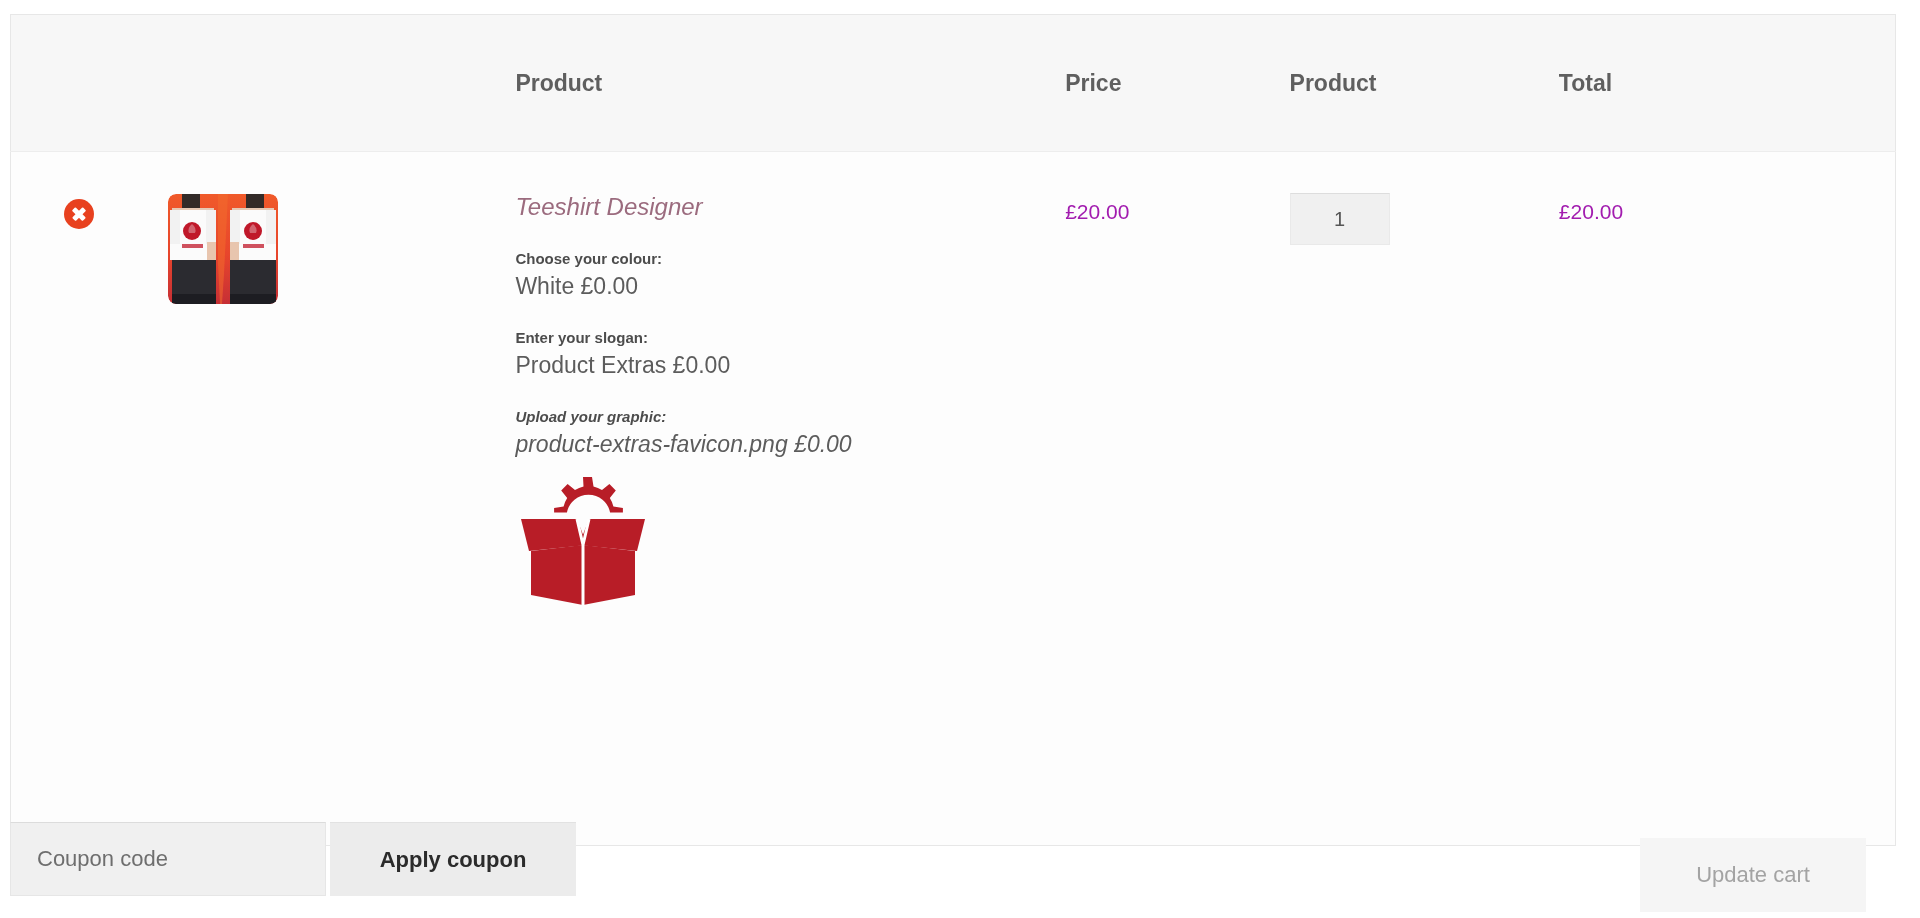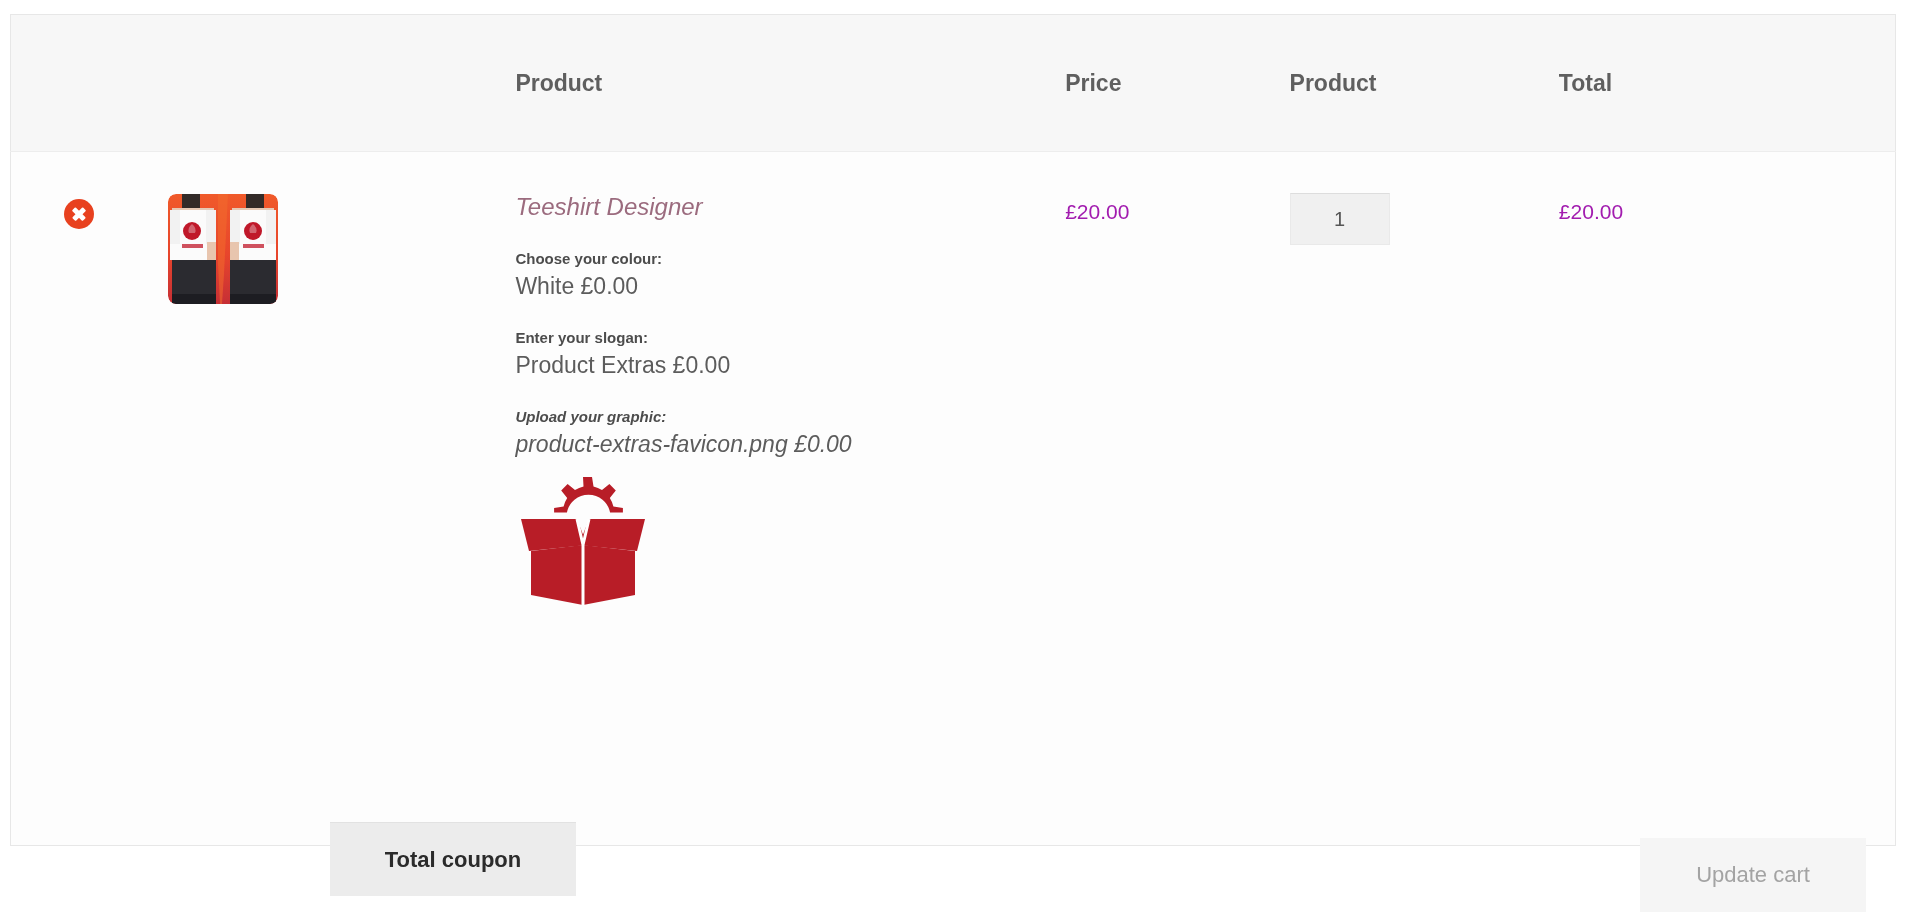--- a/index.html
+++ b/index.html
@@ -354,17 +354,18 @@
         <td class="qty-cell">
           <input type="number" class="qty-box" value="1" style="">
         </td>
 
         <td class="total-cell">£20.00</td>
       </tr>
     </tbody>
   </table>
 
   <div class="actions-row">
-    <button class="apply-coupon-btn">Total coupon</button>
+    <input type="text" class="coupon-input" placeholder="Coupon code" style="">
+    <button class="apply-coupon-btn">Apply coupon</button>
     <button class="update-cart-btn">Update cart</button>
   </div>
 
 </div>
 
 </body></html>

